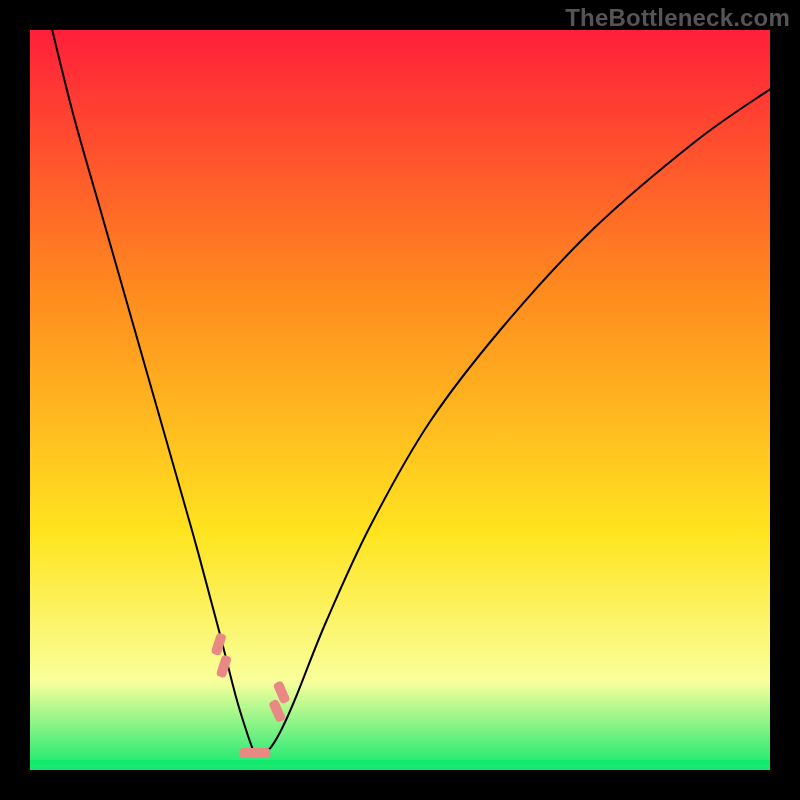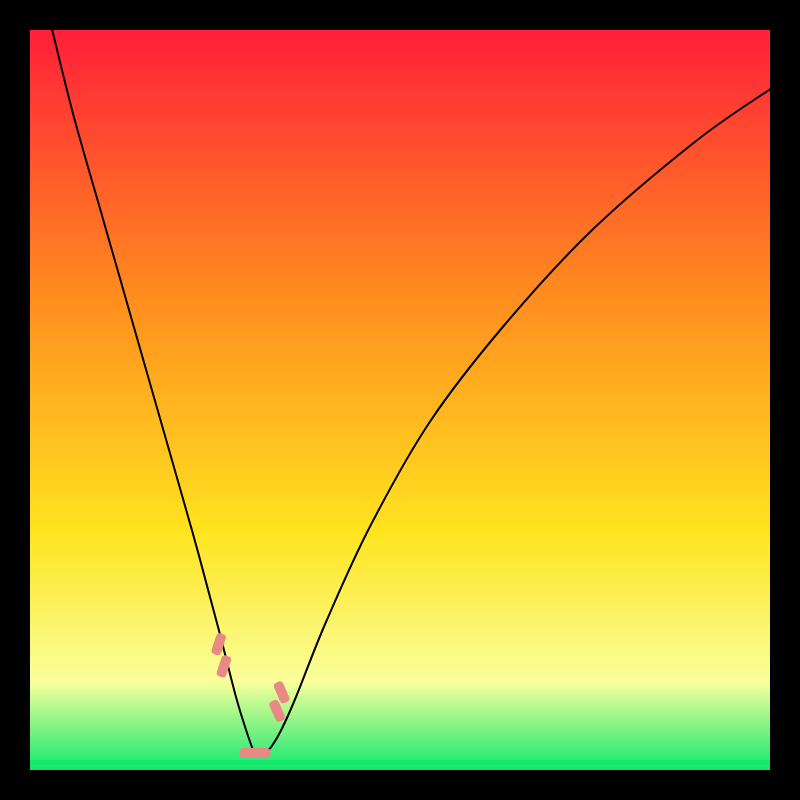--- a/index.html
+++ b/index.html
@@ -50,20 +50,21 @@
   .marker {
     fill: #e98985;
     stroke: none;
   }
 </style>
 </head>
 <body>
 
 <div class="frame">
 
+  <div class="watermark">TheBottleneck.com</div>
 
   <svg class="plot" viewBox="0 0 740 740" preserveAspectRatio="none">
     <defs>
       <linearGradient id="bg-grad" x1="0" y1="0" x2="0" y2="1">
         <stop id="g0" offset="0%" stop-color="#ff1f3a"></stop>
         <stop id="g1" offset="35%" stop-color="#ff8a1f"></stop>
         <stop id="g2" offset="68%" stop-color="#ffe41f"></stop>
         <stop id="g3" offset="88%" stop-color="#f9ff9c"></stop>
         <stop id="g4" offset="100%" stop-color="#13e86f"></stop>
       </linearGradient>

